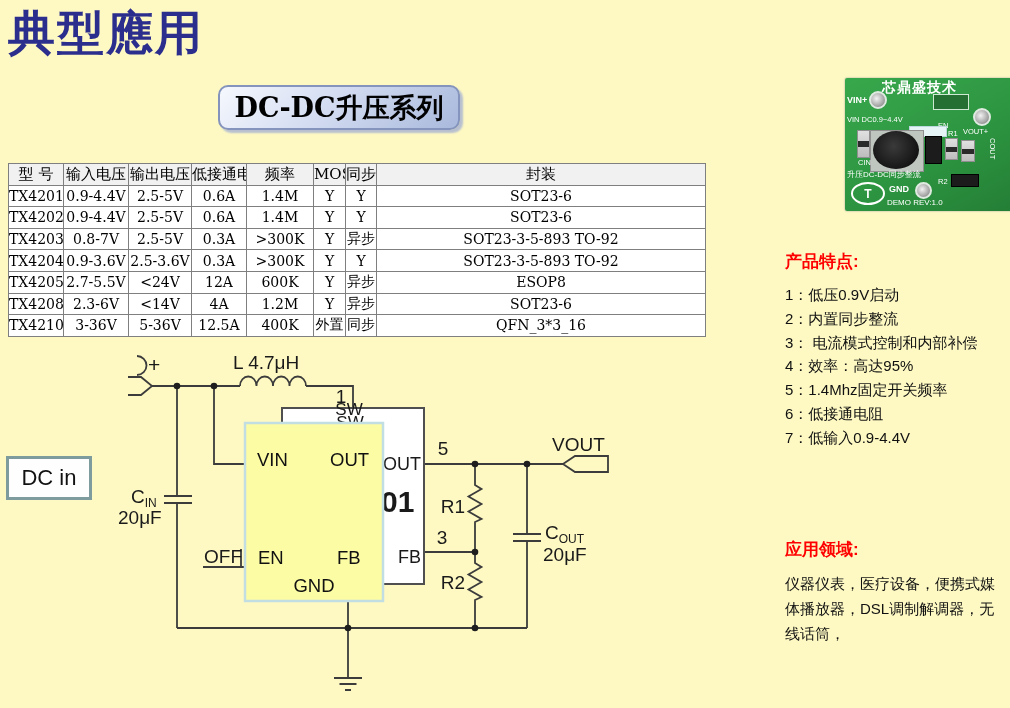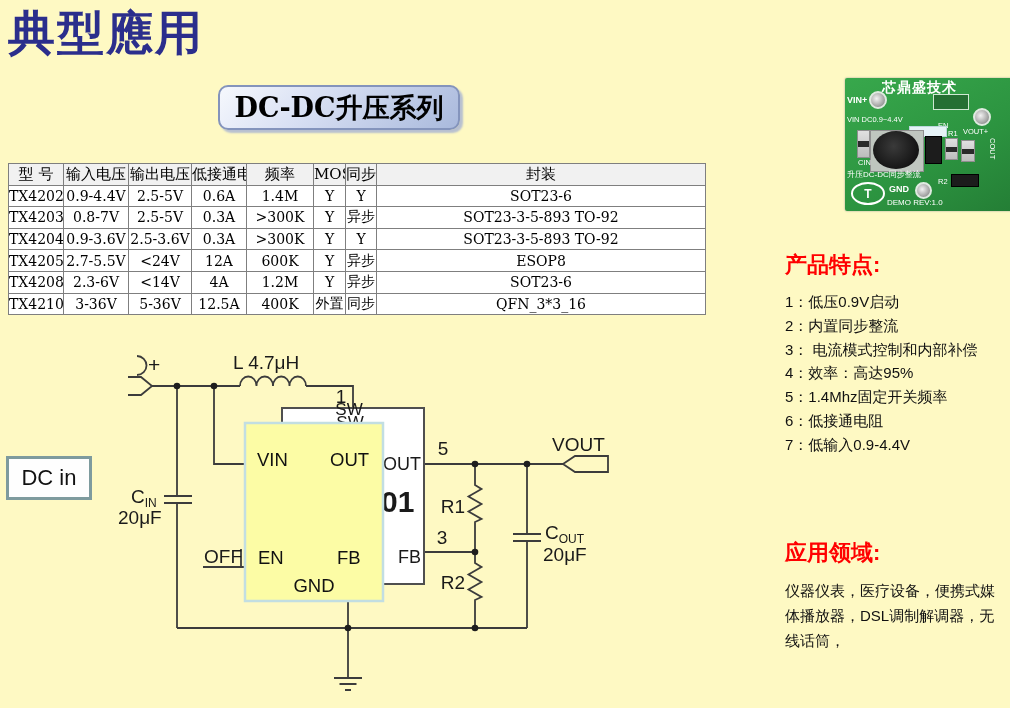--- a/index.html
+++ b/index.html
@@ -20,21 +20,21 @@
   .spec-table-wrap{position:absolute;left:8px;top:163px;}
   table.spec{border-collapse:collapse;table-layout:fixed;width:697px;
              font-family:"DejaVu Serif",serif;color:#000;}
   table.spec th,table.spec td{border:1px solid #7F7F7F;text-align:center;
              height:20.6px;padding:0;font-weight:normal;overflow:hidden;white-space:nowrap;}
   table.spec th{background:#F1F1F1;font-size:15px;}
   table.spec td{font-size:14px;background:#ffffff;}
 
   
   .right-col{position:absolute;left:785px;top:250px;width:224px;color:#111;}
-  .red-heading{color:#FF0000;font-weight:bold;font-size:22px;margin:0 0 10px 0;}
+  .red-heading{color:#FF0000;font-weight:bold;font-size:17px;margin:0 0 10px 0;}
   ul.features{list-style:none;margin:0;padding:0;font-size:15px;line-height:23.8px;}
   .apps-block{position:absolute;left:785px;top:538px;width:224px;color:#111;}
   .apps-text{font-size:15px;line-height:25px;margin:0;}
 
   
   .dc-in-box{position:absolute;left:6px;top:419px;width:80px;height:38px;
        border:3px solid #7E9B9E;background:#FEFEFE;display:flex;align-items:center;
        justify-content:center;font-size:22px;color:#111;margin-top:37px;}
 
   
@@ -78,20 +78,30 @@
             <th>输入电压</th>
             <th>输出电压</th>
             <th>低接通电阻</th>
             <th>频率</th>
             <th>MOS</th>
             <th>同步</th>
             <th>封装</th>
           </tr>
         </thead>
       <tbody>
+          <tr>
+            <td>TX4201</td>
+            <td>0.9-4.4V</td>
+            <td>2.5-5V</td>
+            <td>0.6A</td>
+            <td>1.4M</td>
+            <td>Y</td>
+            <td>Y</td>
+            <td>SOT23-6</td>
+          </tr>
           <tr>
             <td>TX4202</td>
             <td>0.9-4.4V</td>
             <td>2.5-5V</td>
             <td>0.6A</td>
             <td>1.4M</td>
             <td>Y</td>
             <td>Y</td>
             <td>SOT23-6</td>
           </tr>

